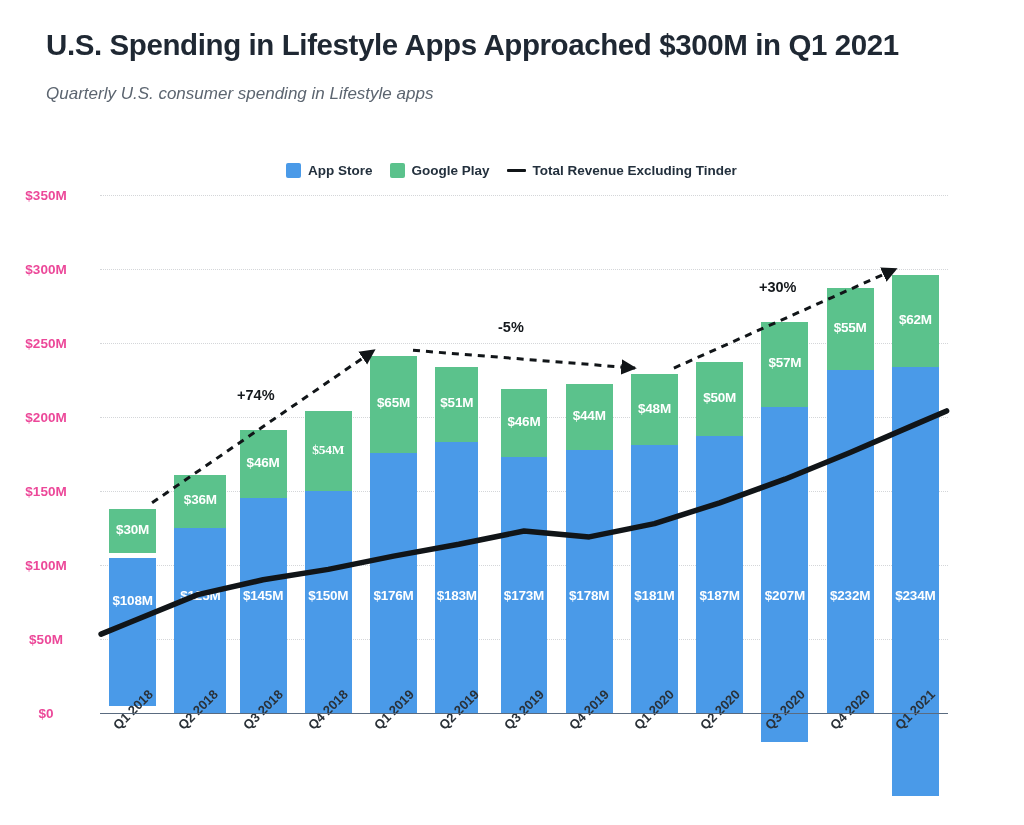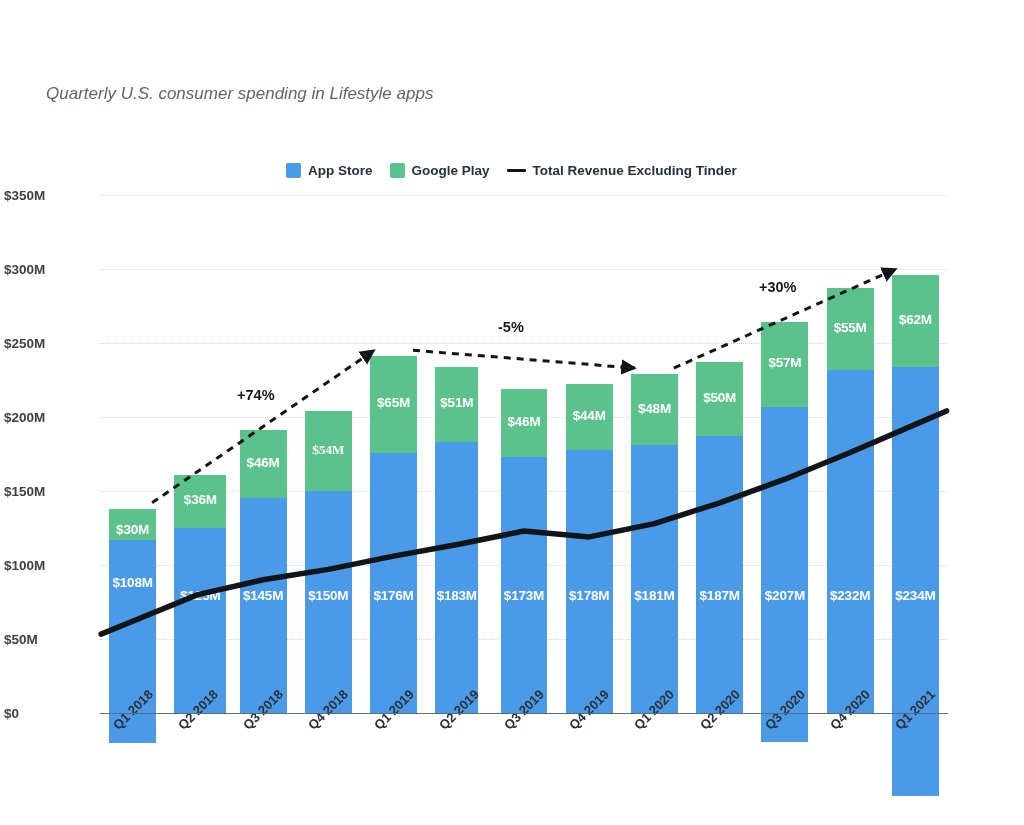--- a/index.html
+++ b/index.html
@@ -37,22 +37,22 @@
   .gridline {
     position: absolute; height: 0;
     border-top: 1.5px dotted #d4d6d9;
   }
   #axis-baseline {
     position: absolute; left: 100px; top: 713px; width: 848px;
     height: 0; border-top: 1.6px solid #5a6b80;
   }
 
   .ytick {
-    position: absolute; right: 0; width: 84px; text-align: left;
-    font-size: 13.5px; font-weight: 700; color: #404040;
+    position: absolute; right: 0; width: 84px; text-align: center;
+    font-size: 13.5px; font-weight: 700; color: #ec4899;
     transform: translateY(-50%);
   }
 
   .bar-group { position: absolute; bottom: 0; }
   .seg { position: absolute; left: 0; width: 100%; }
   .seg-appstore { background: #4A9AE8; }
   .seg-googleplay { background: #5BC28C; }
   .seg-label {
     position: absolute; left: 0; width: 100%; text-align: center;
     color: #ffffff; font-size: 13.5px; font-weight: 700;
@@ -74,20 +74,21 @@
     white-space: nowrap;
   }
 
   svg.overlay { position: absolute; left: 0; top: 0; width: 1024px; height: 825px; pointer-events: none; }
 </style>
 </head>
 <body>
 
 <div id="root">
 
+  <div id="chart-title">U.S. Spending in Lifestyle Apps Approached $300M in Q1 2021</div>
   <div id="legend">
     <div class="legend-item">
       <span class="legend-swatch" style="background:#4A9AE8"></span>
       <span>App Store</span>
     </div>
     <div class="legend-item">
       <span class="legend-swatch" style="background:#5BC28C"></span>
       <span>Google Play</span>
     </div>
     <div class="legend-item">
@@ -116,21 +117,21 @@
         <div class="ytick" style="top: 417px; left: 4px;">$200M</div>
         <div class="ytick" style="top: 343px; left: 4px;">$250M</div>
         <div class="ytick" style="top: 269px; left: 4px;">$300M</div>
         <div class="ytick" style="top: 195px; left: 4px;">$350M</div>
       </div>
     <div id="bars">
         <div class="bar-group" style="left: 109.132px; width: 46.9662px; top: 508.76px; height: 204.24px; bottom: auto;">
           <div class="seg seg-googleplay" style="top: 0px; height: 44.4px;">
             <div class="seg-label" style="top: 13.2px;">$30M</div>
           </div>
-          <div class="seg seg-appstore" style="top: 31px; height: 203px;">
+          <div class="seg seg-appstore" style="top: 49px; height: 148px;">
             <div class="seg-label" style="top: 34.84px;">$108M</div>
           </div>
         </div>
         <div class="bar-group" style="left: 174.363px; width: 52px; top: 474.72px; height: 238.28px; bottom: auto;">
           <div class="seg seg-googleplay" style="top: 0px; height: 53.28px;">
             <div class="seg-label" style="top: 17.64px;">$36M</div>
           </div>
           <div class="seg seg-appstore" style="top: 53.28px; height: 185px;">
             <div class="seg-label" style="top: 60px;">$125M</div>
           </div>

